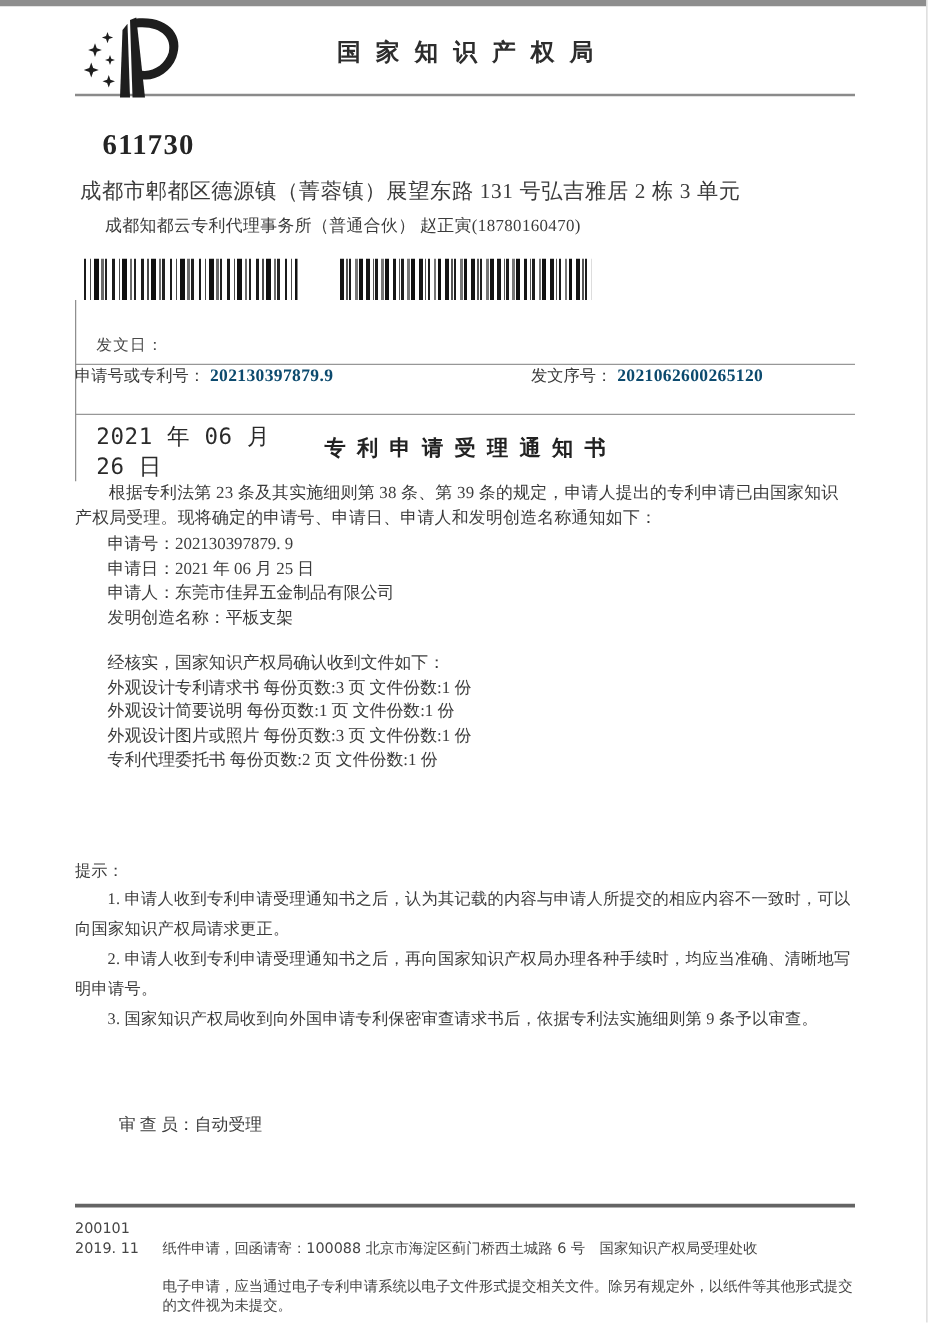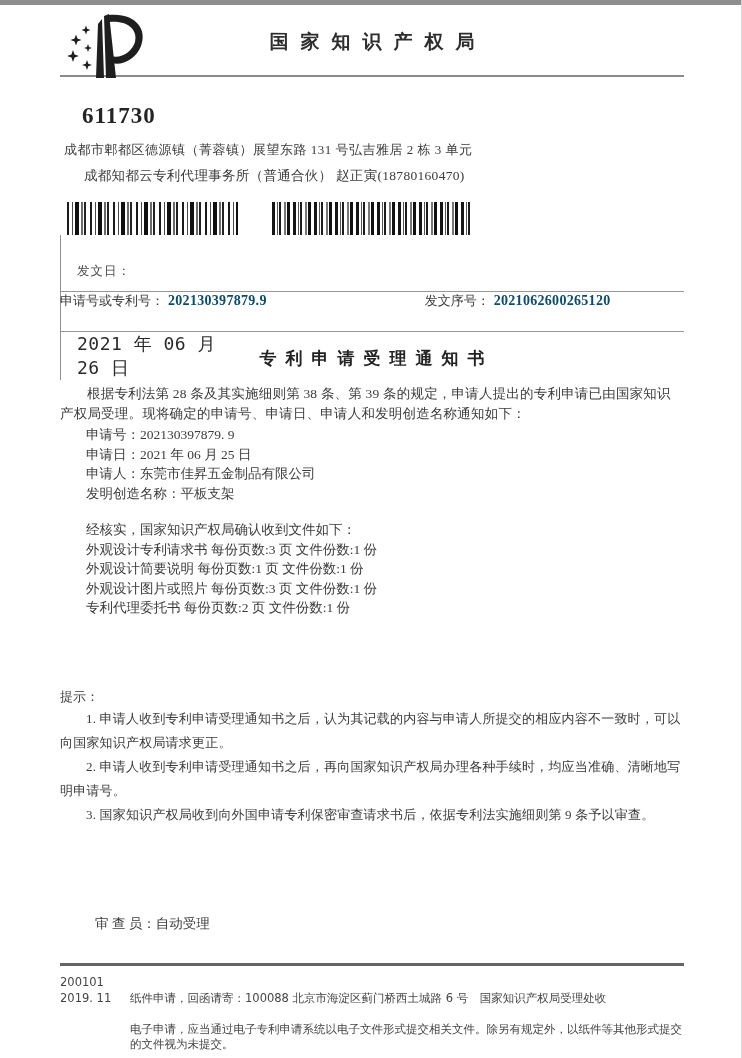--- a/index.html
+++ b/index.html
@@ -22,21 +22,21 @@
   }
 
   
   .info-section{
     display:flex;border-top:2px solid #8a8a8a;border-bottom:1px solid #979797;
     height:214px;
     flex-direction:column;
   }
   .info-left{flex:1;padding-top:26px;}
   .postcode{font-size:23px;font-weight:bold;color:#242424;margin-left:22px;letter-spacing:1px;}
-  .addr1{font-size:13px;margin-top:12px;margin-left:4px;letter-spacing:.5px;}
+  .addr1{font-size:17px;margin-top:12px;margin-left:4px;letter-spacing:.5px;}
   .addr2{font-size:13.5px;margin-top:4px;text-align:center;width:420px;}
   .agent-line{font-size:13.5px;margin-top:8px;margin-left:24px;letter-spacing:.3px;}
   .barcodes{display:flex;gap:34px;margin-top:17px;margin-left:7px;}
   .barcode{height:33px;}
   .barcode.bc1{
     width:171px;
     background:repeating-linear-gradient(90deg,
       #1b1b1b 0 2px,#fff 2px 5px,#4a4a4a 5px 6px,#fff 6px 8px,
       #101010 8px 12px,#fff 12px 14px,#6b6b6b 14px 16px,#fff 16px 17px,
       #222 17px 19px,#fff 19px 23px);
@@ -83,21 +83,21 @@
   .received{margin-top:17px;margin-left:26px;}
   .received div{line-height:19.5px;}
 
   
   .notes{margin-top:69px;font-size:13px;line-height:24px;}
   .notes-title{line-height:20px;}
   .note-item{text-indent:2em;letter-spacing:.2px;}
 
   
   .signoff{display:flex;margin-top:64px;font-size:13.5px;}
-  .examiner{margin-left:35px;margin-top:24px;}
+  .examiner{margin-left:35px;}
   .dept{margin-left:120px;}
 
   
   .footer{position:absolute;left:60px;right:57px;bottom:0;top:963px;}
   .footer-rule{border-top:3px solid #646464;}
   .footer-body{
     display:flex;margin-top:9px;
     font-family:"DejaVu Sans","Liberation Sans",sans-serif;
     font-size:11.5px;line-height:15.5px;color:#454545;
   }
@@ -155,21 +155,21 @@
     </div>
     <div class="meta-item meta-serial">
       <span>发文序号：</span>
       <span class="num">2021062600265120</span>
     </div>
   </div>
 
   <div class="doc-title">专利申请受理通知书</div>
 
   <div class="body-text">
-    <p class="para1">根据专利法第 28 条及其实施细则第 38 条、第 39 条的规定，申请人提出的专利申请已由国家知识产权局受理。现将确定的申请号、申请日、申请人和发明创造名称通知如下：</p>
+    <p class="para1">根据专利法第 23 条及其实施细则第 38 条、第 39 条的规定，申请人提出的专利申请已由国家知识产权局受理。现将确定的申请号、申请日、申请人和发明创造名称通知如下：</p>
 
     <div class="fields">
       <div class="field-row"><span>申请号：</span><span>202130397879. 9</span></div>
       <div class="field-row"><span>申请日：</span><span>2021 年 06 月 25 日</span></div>
       <div class="field-row"><span>申请人：</span><span>东莞市佳昇五金制品有限公司</span></div>
       <div class="field-row"><span>发明创造名称：</span><span>平板支架</span></div>
     </div>
 
     <div class="received">
       <div>经核实，国家知识产权局确认收到文件如下：</div>

